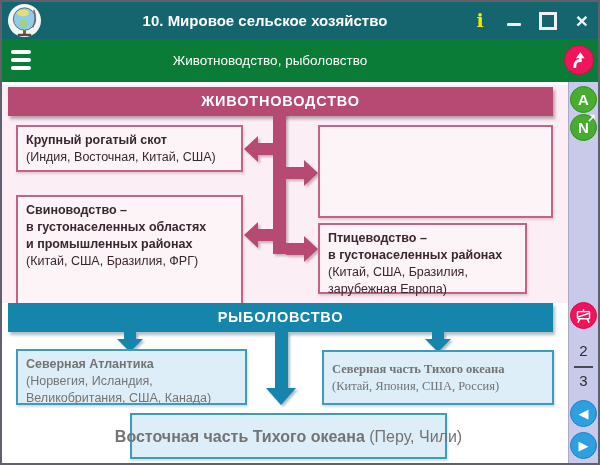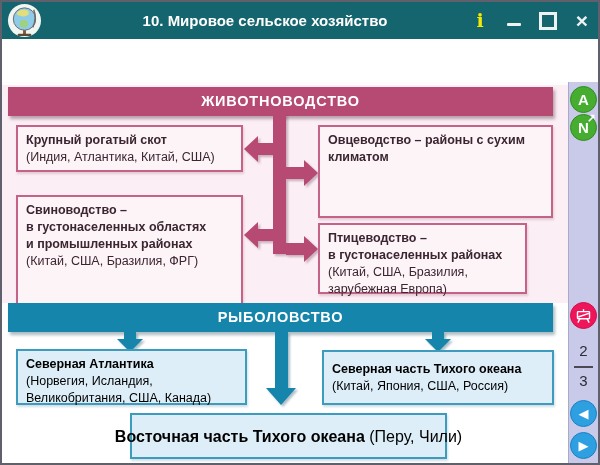--- a/index.html
+++ b/index.html
@@ -27,34 +27,34 @@
   
   .sec-livestock{position:absolute;left:0;top:80px;width:566px;height:221px;background:#fbeef4;border-top:3px solid #fdfdfd;box-sizing:border-box;}
   .bar-header{position:absolute;left:6px;width:545px;height:29px;line-height:29px;text-align:center;
               color:#fff;font-weight:bold;font-size:14.5px;letter-spacing:.8px;box-shadow:2px 3px 3px rgba(60,20,40,.35);}
   .lheader{top:85px;background:#b64a72;}
   .fheader{top:301px;background:#1685ac;box-shadow:2px 3px 3px rgba(20,60,80,.35);}
   .vbox{position:absolute;box-sizing:border-box;font-size:12.5px;line-height:17px;padding:5px 8px;}
   .vbox .t{font-weight:bold;white-space:pre-line;}
   .vbox .d{white-space:pre-line;}
   .lbox{background:#fdf4f8;border:2px solid #c46287;color:#3b2530;box-shadow:1px 2px 2px rgba(120,50,80,.18);}
-  .fbox{background:#ddeef8;border:2px solid #3d9cbd;color:#000000;box-shadow:1px 2px 2px rgba(30,90,120,.2);}
+  .fbox{background:#ddeef8;border:2px solid #3d9cbd;color:#737373;box-shadow:1px 2px 2px rgba(30,90,120,.2);}
   
   .l-arrows{position:absolute;left:0;top:0;filter:drop-shadow(2px 2px 1px rgba(90,30,55,.3));}
   .trunk{position:absolute;left:271px;top:112px;width:13px;height:140px;background:#b64a72;}
   .stem{position:absolute;background:#b64a72;}
   .tri{position:absolute;width:0;height:0;}
   .tri-left{border-top:13px solid transparent;border-bottom:13px solid transparent;border-right:14px solid #b64a72;}
   .tri-right{border-top:13px solid transparent;border-bottom:13px solid transparent;border-left:14px solid #b64a72;}
   
   .f-arrows{position:absolute;left:0;top:0;filter:drop-shadow(2px 2px 1px rgba(20,70,95,.35));}
   .fstem{position:absolute;background:#1685ac;}
   .tri-down-sm{border-left:13px solid transparent;border-right:13px solid transparent;border-top:13px solid #1685ac;}
   .tri-down-lg{border-left:15px solid transparent;border-right:15px solid transparent;border-top:17px solid #1685ac;}
-  .fbox-center{display:flex;flex-direction:column;justify-content:center;}
+  .fbox-center{display:flex;flex-direction:column;justify-content:center;font-family:Liberation Serif, serif;}
   .fbox-inline{display:flex;align-items:center;justify-content:center;font-size:16px;}
   .fbox-inline .t{white-space:pre;}
   .fbox-inline .d{white-space:pre;}
   
   .sidebar{position:absolute;left:566px;top:80px;width:30px;height:381px;background:#c9cae9;border-left:1px solid #a9aac6;box-sizing:border-box;}
   .sb-btn{position:absolute;left:1px;width:27px;height:27px;}
   .btn-green{background:#46ad31;border:1.5px solid #2f8c20;color:#fff;font-weight:bold;font-size:15px;}
   .btn-pink{background:#ef155b;border:1.5px solid #d10d4c;}
   .btn-blue{background:#2e9fe0;border:1.5px solid #1b7fc0;color:#fff;}
   .n-sup{position:relative;}
@@ -88,44 +88,57 @@
       </div>
       <div class="wc">
         <span class="max-glyph"></span>
       </div>
       <div class="wc">
         <span class="close-glyph">×</span>
       </div>
     </div>
   </div>
 
+  <div class="menubar">
+    <div class="hamburger">
+      <span></span>
+        <span></span>
+        <span></span>
+    </div>
+    <div class="subtitle">Животноводство, рыболовство</div>
+    <div class="circle-btn scroll-up">
+      <svg width="19" height="19" viewBox="0 0 24 24">
+        <path d="M6 21 C6 14 8 12 13 12" stroke="#fff" stroke-width="3.6" fill="none"></path>
+        <path d="M13 14 L13 7" stroke="#fff" stroke-width="3.6"></path>
+        <path d="M13 1.5 L7.5 9 L18.5 9 Z" fill="#fff"></path>
+      </svg>
+    </div>
+  </div>
 
   <div class="sec-livestock"></div>
 
   <div class="bar-header lheader">ЖИВОТНОВОДСТВО</div>
 
   <div class="l-arrows">
     <div class="trunk"></div>
     <div class="stem" style="left:254px;top:141px;width:18px;height:12px;"></div>
     <div class="tri tri-left" style="left:242px;top:134px;"></div>
     <div class="stem" style="left:284px;top:165px;width:19px;height:12px;"></div>
     <div class="tri tri-right" style="left:302px;top:158px;"></div>
     <div class="stem" style="left:254px;top:227px;width:18px;height:12px;"></div>
     <div class="tri tri-left" style="left:242px;top:220px;"></div>
     <div class="stem" style="left:284px;top:241px;width:19px;height:12px;"></div>
     <div class="tri tri-right" style="left:302px;top:234px;"></div>
   </div>
 
   <div class="vbox lbox" style="left:14px;top:123px;width:227px;height:47px;">
     <div class="t">Крупный рогатый скот</div>
-    <div class="d">(Индия, Атлантика, Китай, США)</div>
+    <div class="d">(Индия, Восточная, Китай, США)</div>
   </div>
   <div class="vbox lbox" style="left:316px;top:123px;width:235px;height:93px;">
-    <div class="t">Овцеводство – районы с сухим
-климатом</div>
   </div>
   <div class="vbox lbox" style="left:14px;top:193px;width:227px;height:111px;">
     <div class="t">Свиноводство –
 в густонаселенных областях
 и промышленных районах</div>
     <div class="d">(Китай, США, Бразилия, ФРГ)</div>
   </div>
   <div class="vbox lbox" style="left:316px;top:221px;width:209px;height:71px;">
     <div class="t">Птицеводство –
 в густонаселенных районах</div>

